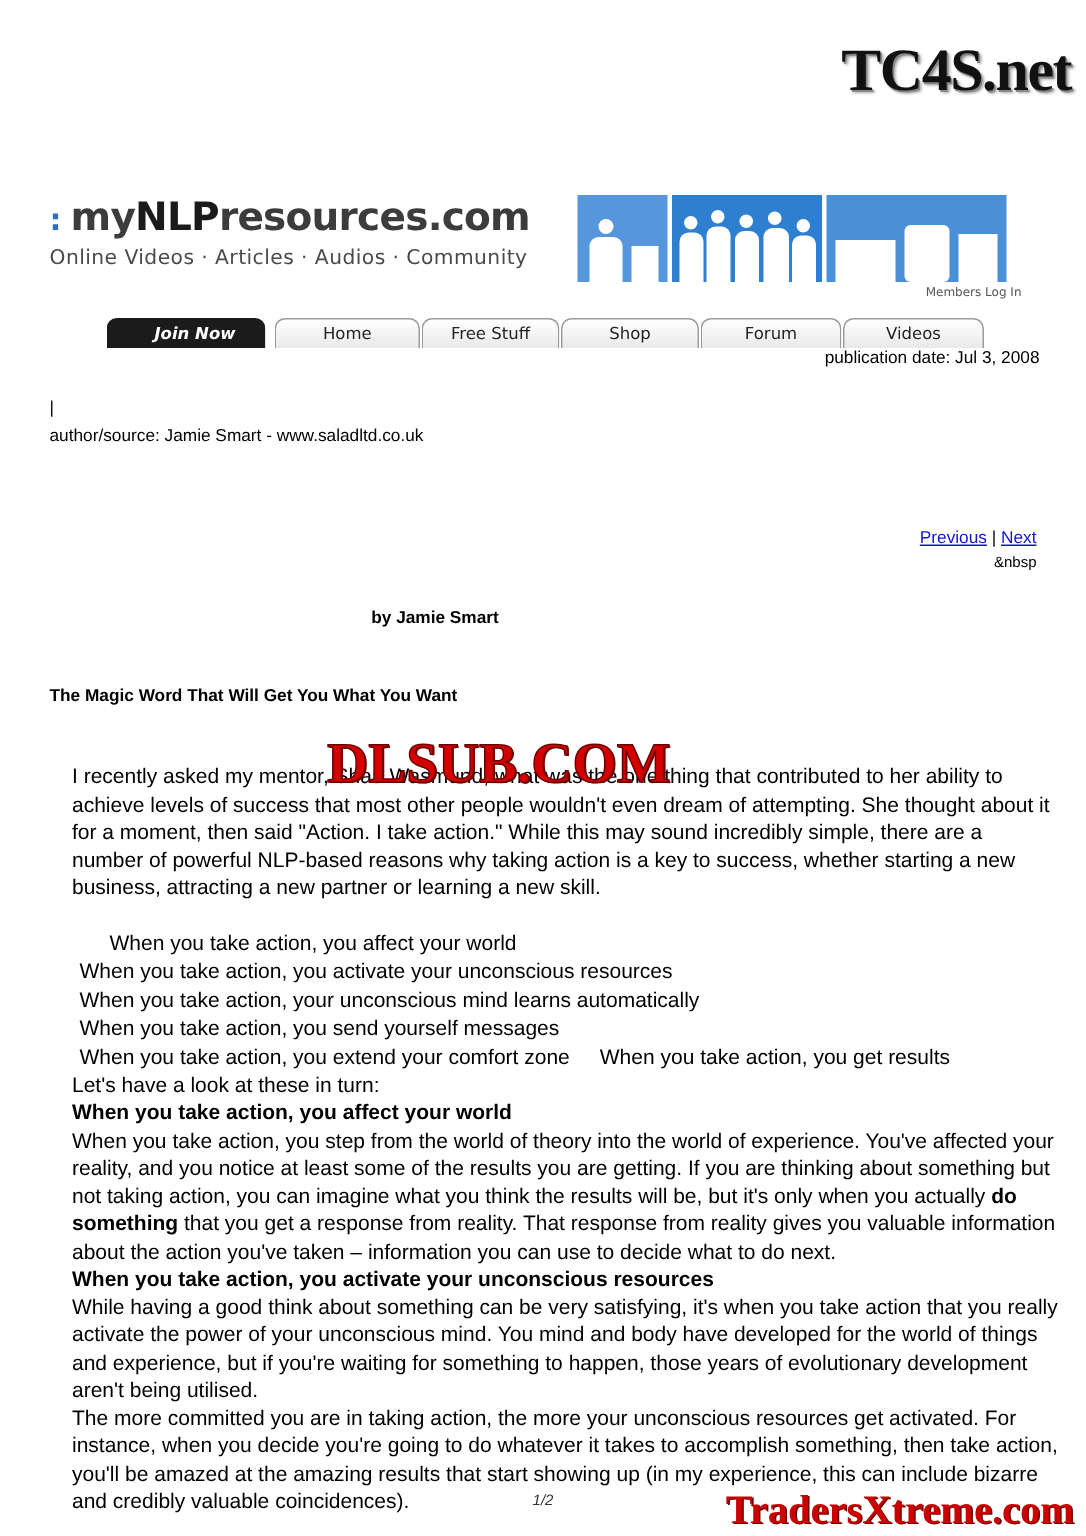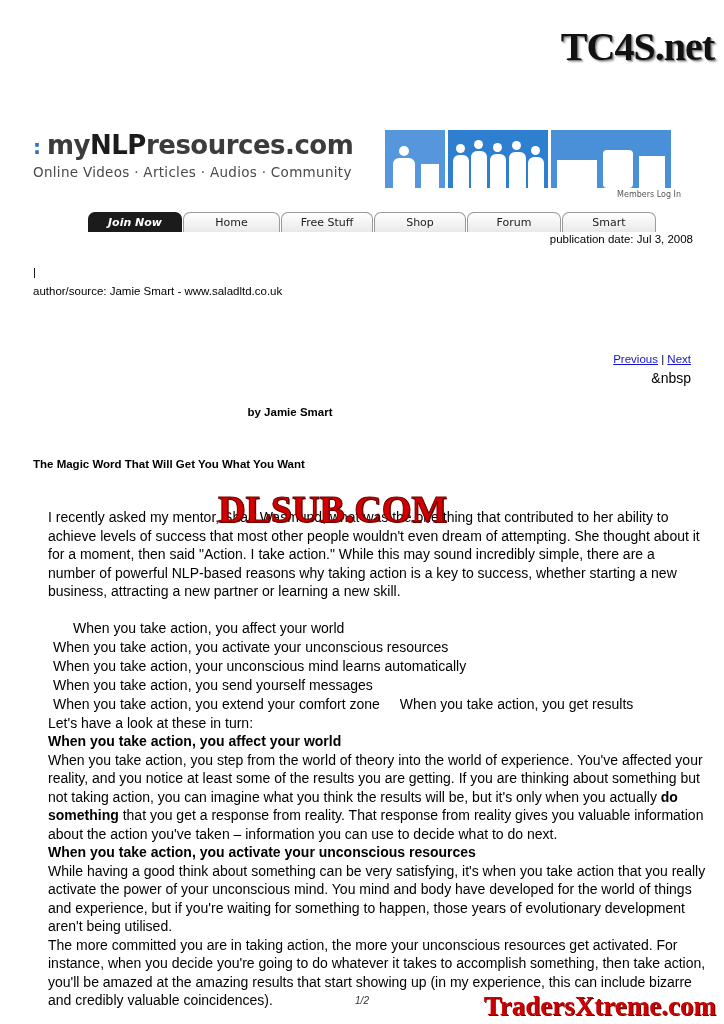--- a/index.html
+++ b/index.html
@@ -127,21 +127,21 @@
     border-bottom: none;
     border-radius: 7px 7px 0 0;
   }
   .tab.join {
     background: #1b1b1b;
     color: #ffffff;
     font-weight: bold;
     font-style: italic;
     border-color: #1b1b1b;
   }
-  .tab-join   { left: 55px;  width: 92px; }
+  .tab-join   { left: 38px;  width: 92px; padding-left: 12px; }
   .tab-home   { left: 150px; width: 95px; }
   .tab-free   { left: 248px; width: 90px; }
   .tab-shop   { left: 341px; width: 90px; }
   .tab-forum  { left: 434px; width: 92px; }
   .tab-search { left: 529px; width: 92px; }
 
   
   .article-title-row {
     position: absolute;
     left: 33px;
@@ -183,21 +183,21 @@
     text-align: right;
   }
   .prevnext a {
     color: #1414cc;
     text-decoration: underline;
   }
   .nbsp-line {
     position: absolute;
     right: 33px;
     top: 370px;
-    font-size: 14px;
+    font-size: 10px;
     color: #000000;
   }
 
   
   .byline {
     position: absolute;
     left: 0;
     top: 406px;
     width: 580px;
     text-align: center;
@@ -303,21 +303,21 @@
     </div>
     <div class="members-login">Members Log In</div>
   </div>
 
   <div class="nav-tabs">
     <div class="tab join tab-join">Join Now</div>
     <div class="tab tab-home">Home</div>
     <div class="tab tab-free">Free Stuff</div>
     <div class="tab tab-shop">Shop</div>
     <div class="tab tab-forum">Forum</div>
-    <div class="tab tab-search">Smart</div>
+    <div class="tab tab-search">Videos</div>
   </div>
 </div>
 
 <div class="article-title-row">
   <span class="pubdate-wrap">publication date: Jul 3, 2008</span>
 </div>
 <div class="pipe-line">|</div>
 <div class="author-line">author/source: Jamie Smart - www.saladltd.co.uk</div>
 
 <div class="prevnext">

